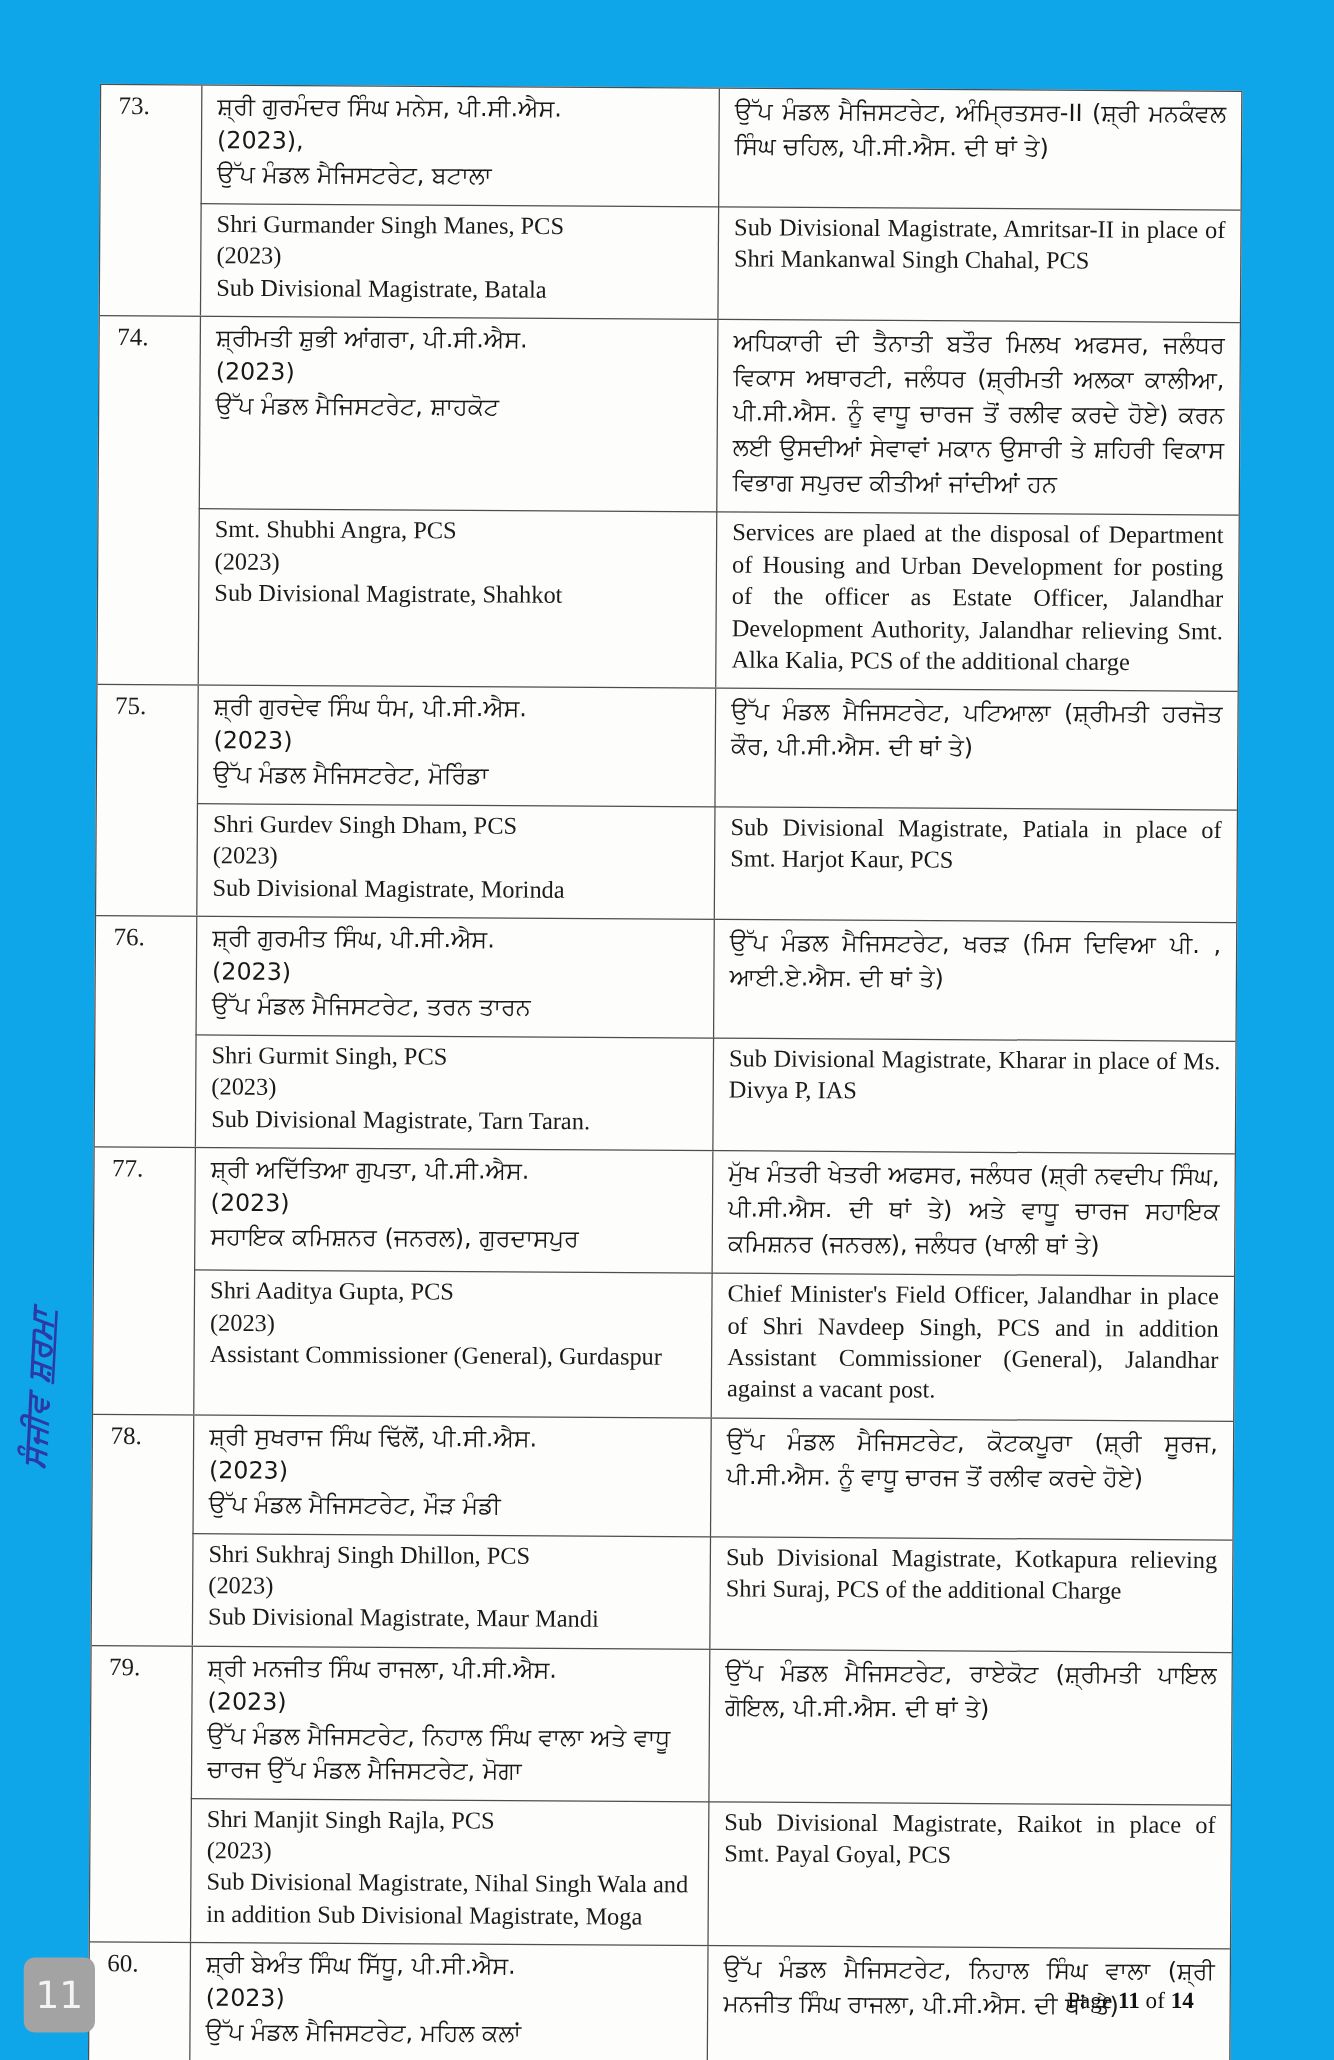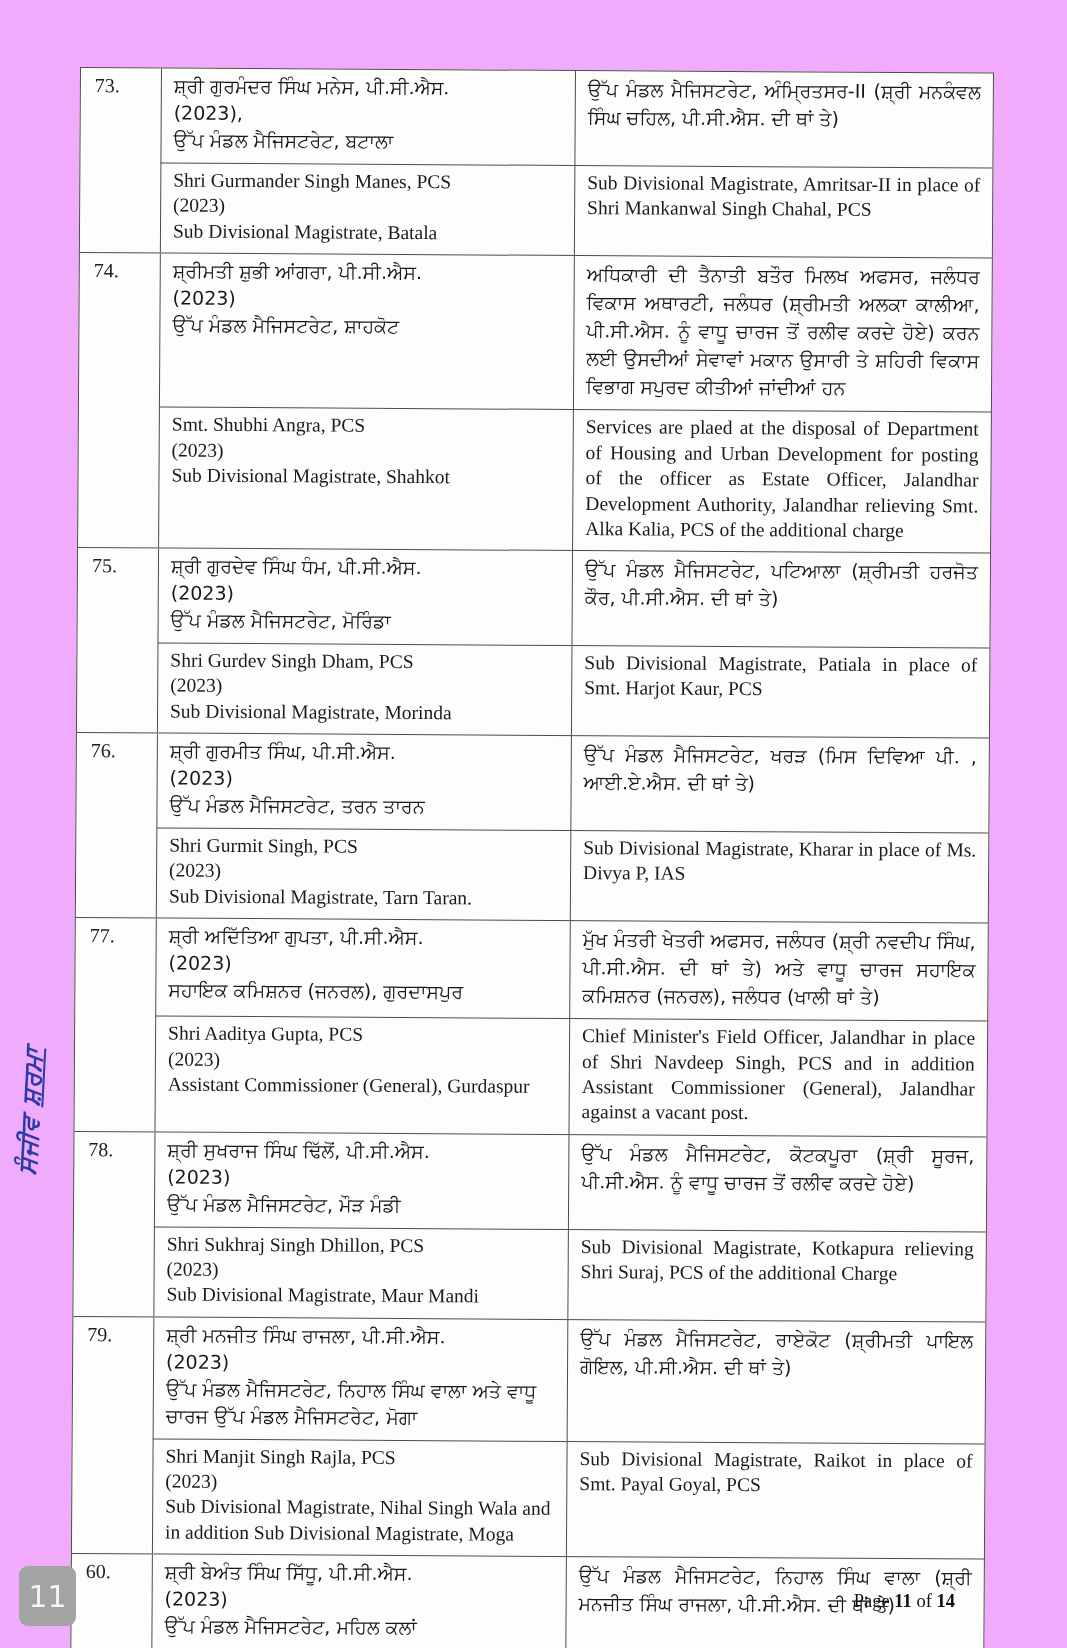--- a/index.html
+++ b/index.html
@@ -1,20 +1,20 @@
 <!DOCTYPE html>
 <html><head>
 <meta charset="utf-8">
 <style>
   html,body{margin:0;padding:0;background:#e8e8e8;}
   .scan-page{
     position:relative;
     width:1067px;height:1648px;
     margin:0 auto;
-    background:#f0abfc;
+    background:#0ea5e9;
     overflow:hidden;
     font-family:"Liberation Serif", serif;
     color:#1d1d1d;
   }
   
   .doc-table{
     position:absolute;
     left:80px;top:67px;width:914px;
     transform:rotate(0.35deg);
     transform-origin:0 0;

